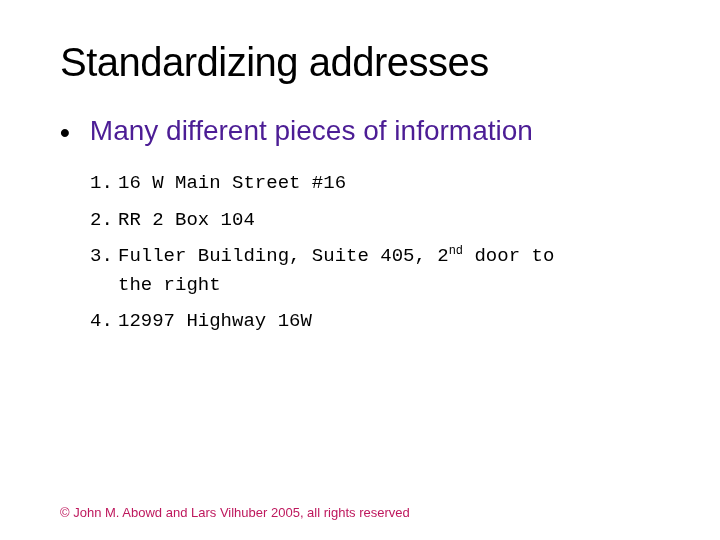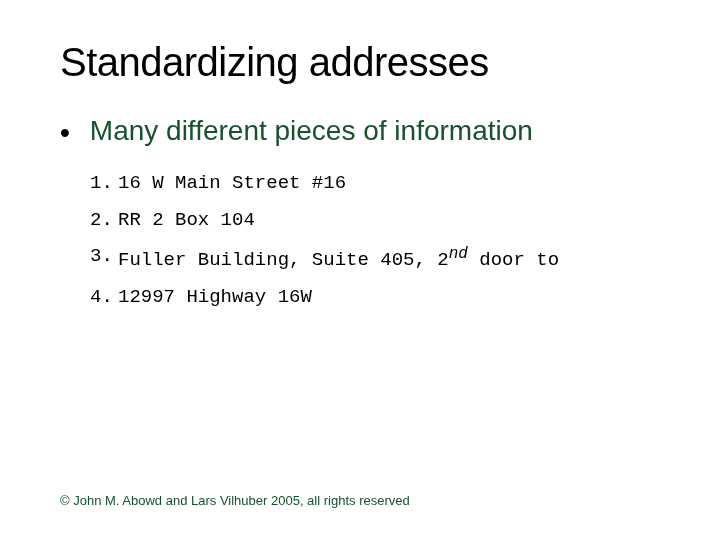--- a/index.html
+++ b/index.html
@@ -42,21 +42,21 @@
       font-size: 28px;
       font-weight: bold;
       color: #000000;
       margin-right: 20px;
       margin-top: 2px;
       flex-shrink: 0;
     }
 
     .bullet-text {
       font-size: 28px;
-      color: #14532d;
+      color: #4c1d95;
     }
 
     .numbered-list {
       margin-left: 30px;
       margin-top: 5px;
     }
 
     .list-item {
       display: flex;
       align-items: flex-start;
@@ -70,31 +70,30 @@
     .list-num {
       min-width: 28px;
       flex-shrink: 0;
     }
 
     .list-content {
       flex: 1;
     }
 
     sup {
-      font-size: 16px;
+      font-size: 12px;
       vertical-align: super;
-      font-style: italic;
     }
 
     .footer {
       position: absolute;
-      bottom: 32px;
+      bottom: 20px;
       left: 60px;
       font-size: 13px;
-      color: #14532d;
+      color: #be185d;
     }
   </style>
 </head>
 <body>
 
 <div class="slide">
   <h1 class="title">Standardizing addresses</h1>
 
   <div class="bullet-section">
     <span class="bullet-dot">•</span>
@@ -109,20 +108,21 @@
     </div>
 
     <div class="list-item">
       <span class="list-num">2.</span>
       <span class="list-content">RR 2 Box 104</span>
     </div>
 
     <div class="list-item">
       <span class="list-num">3.</span>
       <span class="list-content">Fuller Building, Suite 405, 2<sup>nd</sup> door to<br>
+        <span>the right</span>
       </span>
     </div>
 
     <div class="list-item">
       <span class="list-num">4.</span>
       <span class="list-content">12997 Highway 16W</span>
     </div>
   </div>
 
   <div class="footer">© John M. Abowd and Lars Vilhuber 2005, all rights reserved</div>

